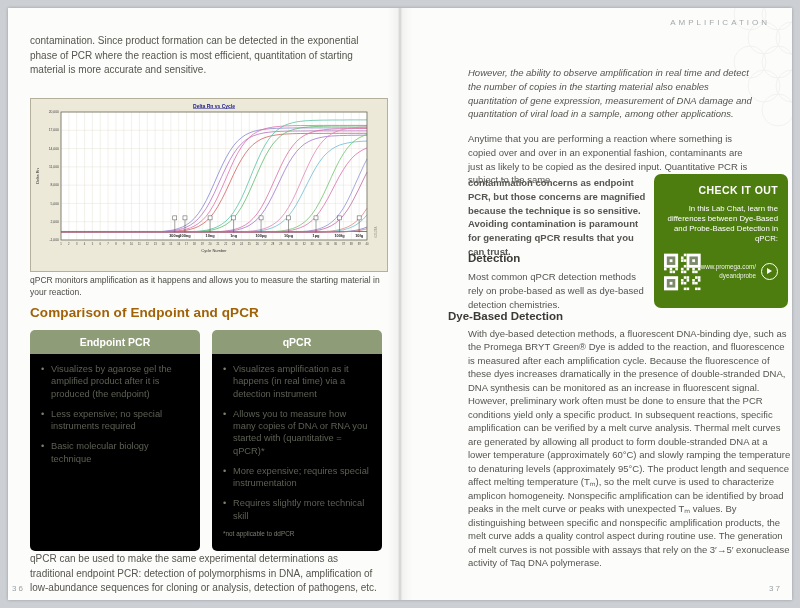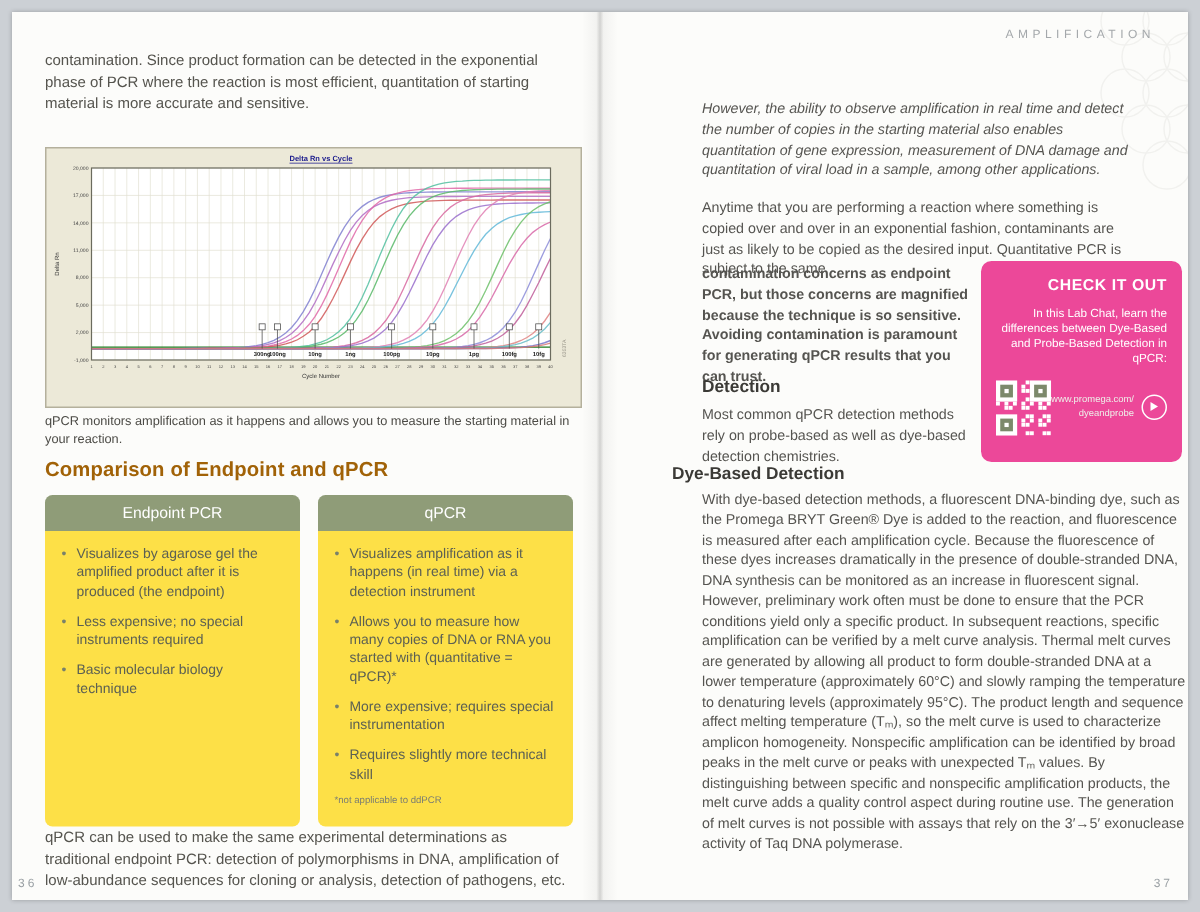--- a/index.html
+++ b/index.html
@@ -13,30 +13,30 @@
   .h-sec{font-size:13.5px;font-weight:bold;color:#a16207;letter-spacing:.1px;}
   .h-sub{font-size:11.5px;font-weight:bold;color:#3b3a36;}
   
   #gutter{left:380px;top:0;width:24px;height:592px;
     background:linear-gradient(to right,rgba(0,0,0,0) 0%,rgba(60,60,60,.05) 40%,rgba(60,60,60,.22) 50%,rgba(60,60,60,.05) 60%,rgba(0,0,0,0) 100%);}
   
   #chart-panel{left:22px;top:90px;width:356px;height:172px;background:#ece9d8;border:1px solid #b4b09c;}
   
   #boxes{left:22px;top:322px;width:352px;display:flex;gap:12px;}
   .cmp{width:170px;display:flex;flex-direction:column;}
-  .cmp-head{background:#8f9c78;color:#ffffff;font-weight:normal;font-size:10.5px;text-align:center;
+  .cmp-head{background:#8f9c78;color:#ffffff;font-weight:bold;font-size:10.5px;text-align:center;
             padding:6px 4px;border-radius:5px 5px 0 0;}
-  .cmp-body{background:#fde047;border-radius:0 0 5px 5px;padding:9px 11px 8px 11px;flex:1;min-height:180px;}
+  .cmp-body{background:#000000;border-radius:0 0 5px 5px;padding:9px 11px 8px 11px;flex:1;min-height:180px;}
   .cmp ul{margin:0;padding:0;list-style:none;}
   .cmp li{position:relative;padding-left:10px;margin-bottom:8px;font-size:9.3px;line-height:1.32;color:#5c6053;}
   .cmp li::before{content:"•";position:absolute;left:0;top:0;color:#79816a;}
   .footnote{font-size:6.4px;color:#7a7d72;margin-top:8px;}
   
   .rp{color:#555450;font-size:9.5px;line-height:1.45;}
-  #callout{left:646px;top:166px;width:134px;height:134px;background:#ec4899;border-radius:7px;
+  #callout{left:646px;top:166px;width:134px;height:134px;background:#4d7c0f;border-radius:7px;
            color:#fff;padding:10px 10px 8px 10px;box-sizing:border-box;}
   #callout .co-title{font-size:10.5px;font-weight:bold;text-align:right;letter-spacing:.4px;}
   #callout .co-body{font-size:7.8px;line-height:1.3;text-align:right;margin-top:8px;}
   #callout .co-row{display:flex;align-items:center;margin-top:7px;}
   #callout .co-url{flex:1;text-align:right;font-size:6.3px;line-height:1.35;margin-right:5px;color:#eef0ea;}
   .play{width:15px;height:15px;border:1.3px solid #fff;border-radius:50%;position:relative;flex:0 0 auto;}
   .play::before{content:"";position:absolute;left:5px;top:4px;border-left:5px solid #fff;
     border-top:3.5px solid transparent;border-bottom:3.5px solid transparent;}
   .pagenum{font-size:8px;letter-spacing:2px;color:#9aa0a4;}
   #amp-label{font-size:8px;letter-spacing:3px;color:#a4a8ab;}

